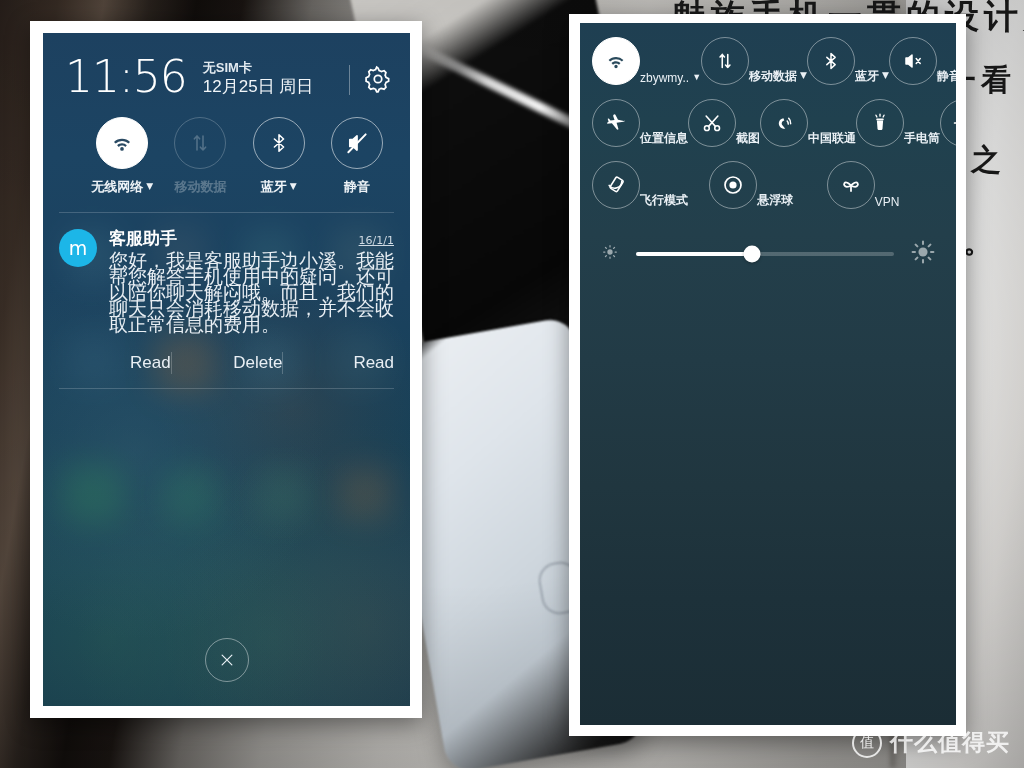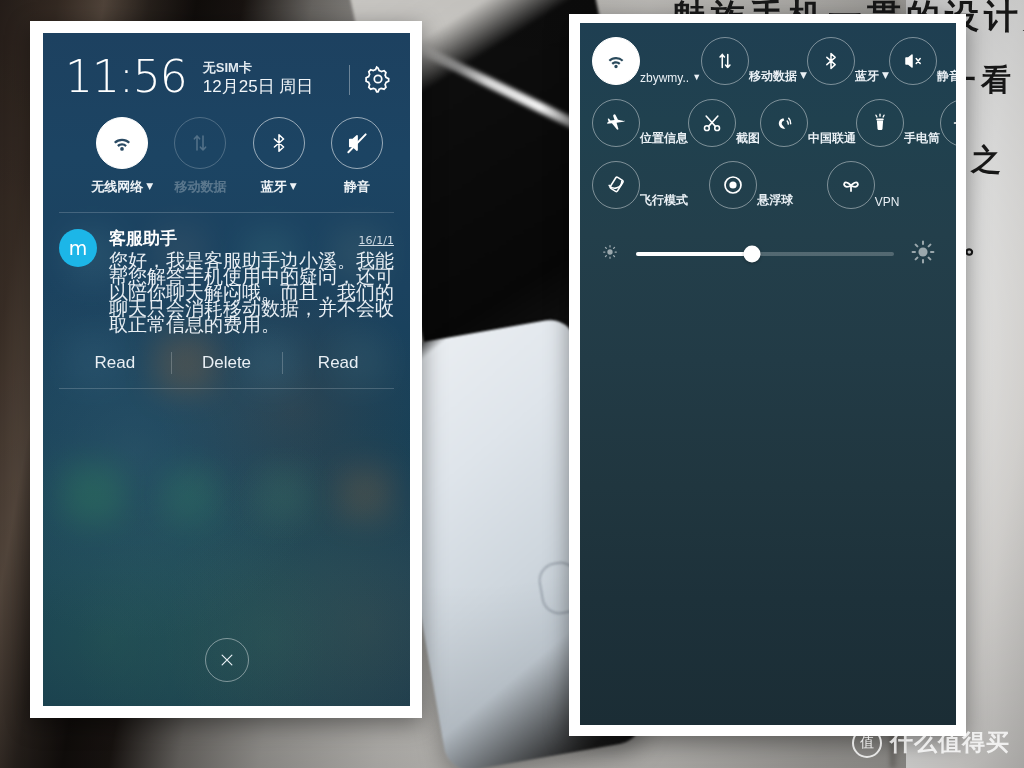--- a/index.html
+++ b/index.html
@@ -120,21 +120,21 @@
   .notif-body{margin-left:12px;flex:1;}
   .notif-head{display:flex;align-items:baseline;}
   .notif-title{color:#fff;font-size:17px;font-weight:700;font-family:"DejaVu Sans",sans-serif;}
   .notif-time{margin-left:auto;color:#cfdae3;font-size:11px;font-family:"DejaVu Sans",sans-serif;text-decoration:underline;}
   .notif-text{
     color:#e8eef3;font-size:19px;line-height:16px;margin-top:2px;
     font-family:"DejaVu Sans",sans-serif;
   }
   .actions{display:flex;margin:12px 16px 0 16px;}
   .act{
-    flex:1;text-align:center;color:#e9eff4;font-size:17px;padding:9px 0;
+    flex:1;text-align:right;color:#e9eff4;font-size:17px;padding:9px 0;
     font-family:"Liberation Sans",sans-serif;position:relative;
   }
   .act + .act::before{
     content:"";position:absolute;left:0;top:8px;bottom:8px;width:1px;background:rgba(255,255,255,.22);
   }
   .closebtn{
     position:absolute;left:50%;transform:translateX(-50%);bottom:24px;
     width:42px;height:42px;border-radius:50%;border:1.5px solid rgba(255,255,255,.42);
     display:flex;align-items:center;justify-content:center;z-index:4;
   }

